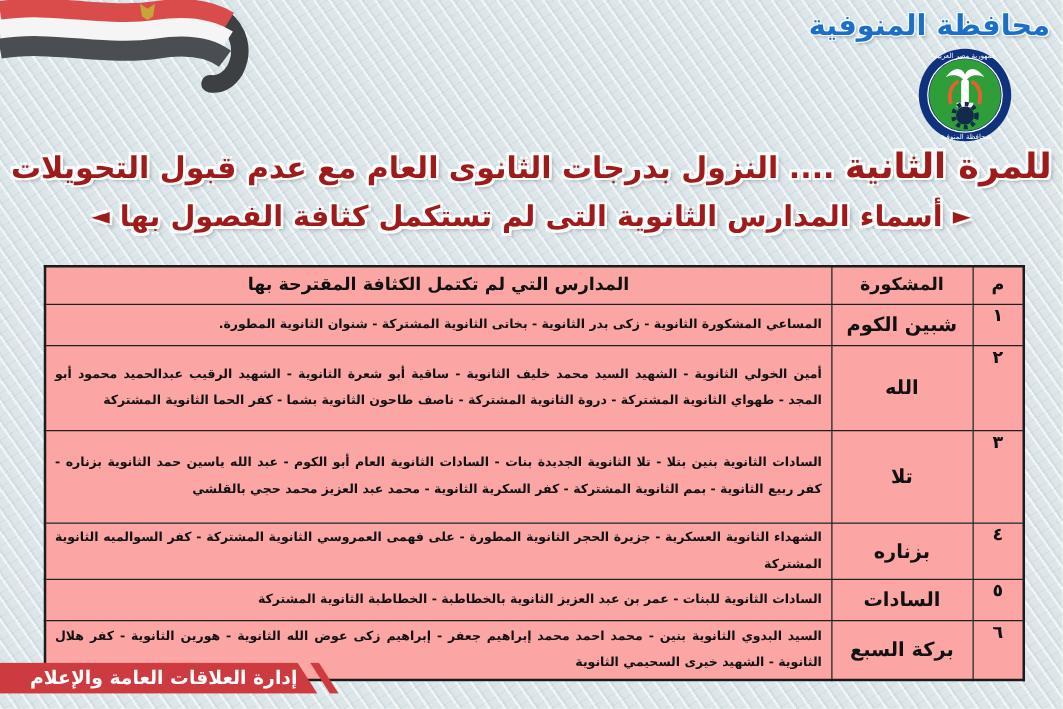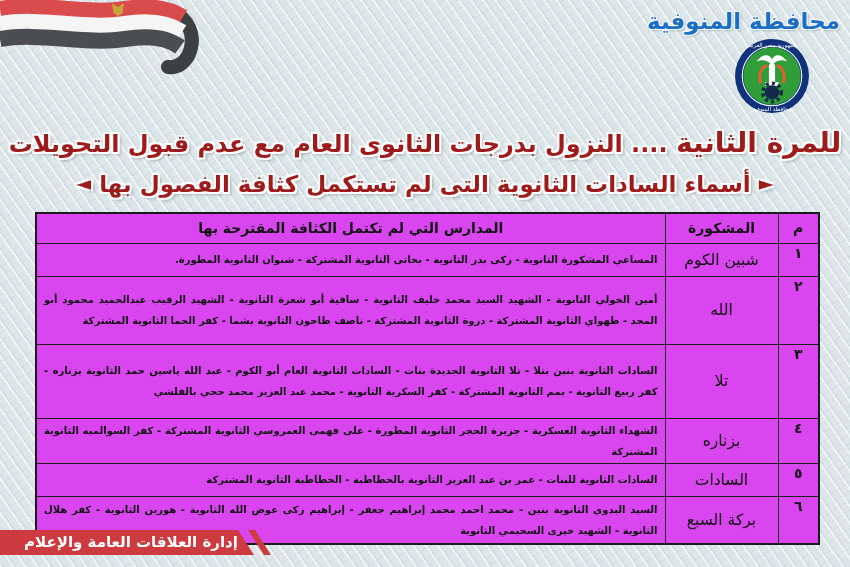--- a/index.html
+++ b/index.html
@@ -16,43 +16,43 @@
   
   .flag{position:absolute;left:0;top:0;}
   .gov-name{
     position:absolute;top:8px;right:10px;direction:rtl;
     color:#1c6fc6;font-size:23px;font-weight:bold;letter-spacing:0px;
     text-shadow:-1px -1px 0 #f4f8fa,1px -1px 0 #f4f8fa,-1px 1px 0 #f4f8fa,1px 1px 0 #f4f8fa,2px 2px 2px rgba(60,80,100,.25);
   }
   .seal{position:absolute;top:38px;right:40px;}
 
   
-  .title-block{position:absolute;top:116px;left:0;width:100%;text-align:center;direction:rtl;color:#9e1b1b;margin-top:10px;}
+  .title-block{position:absolute;top:116px;left:0;width:100%;text-align:center;direction:rtl;color:#9e1b1b;}
   .title-l1{font-size:24px;font-weight:900;white-space:nowrap;
     text-shadow:-2px -2px 0 #fdfdfd,2px -2px 0 #fdfdfd,-2px 2px 0 #fdfdfd,2px 2px 0 #fdfdfd,3px 3px 3px rgba(70,70,70,.35);}
   .title-l1 .hl{font-size:28px;}
   .title-l2{margin-top:12px;font-size:23px;font-weight:900;white-space:nowrap;
     text-shadow:-2px -2px 0 #fdfdfd,2px -2px 0 #fdfdfd,-2px 2px 0 #fdfdfd,2px 2px 0 #fdfdfd,3px 3px 3px rgba(70,70,70,.35);}
   .title-l2 .arr{font-size:19px;vertical-align:2px;margin:0 8px;}
 
   
   table.schools{
     position:absolute;top:212px;left:35px;width:785px;
     border-collapse:collapse;direction:rtl;table-layout:fixed;
     border:2.5px solid #1b1b1b;background:#fbfbf7;
   }
   table.schools th,table.schools td{
-    border:1.6px solid #1f1f1f;color:#111;background:#d946ef;
+    border:1.6px solid #1f1f1f;color:#111;background:#fca5a5;
     padding:1px 7px;box-sizing:border-box;
   }
   col.c-num{width:41px;}
   col.c-dept{width:113px;}
   th{font-size:14px;font-weight:bold;text-align:center;height:30px;}
   td.num{font-size:14px;font-weight:bold;text-align:center;vertical-align:top;padding-top:5px;}
-  td.dept{font-size:15.5px;font-weight:normal;text-align:center;vertical-align:middle;}
+  td.dept{font-size:15.5px;font-weight:bold;text-align:center;vertical-align:middle;}
   td.schools-cell{
     font-size:10px;font-weight:bold;text-align:justify;vertical-align:middle;
     line-height:21px;padding:2px 9px;
   }
   tr.h33{height:33px;} tr.h68{height:68px;} tr.h74{height:74px;}
   tr.h44{height:44px;} tr.h48{height:48px;}
 
   
   .footer-banner{position:absolute;left:0;bottom:12px;width:290px;height:25px;}
   .banner-main{
@@ -95,21 +95,21 @@
     <circle cx="37" cy="53" r="9" fill="none" stroke="#132a4d" stroke-width="3.5" stroke-dasharray="3 3"></circle>
     <circle cx="37" cy="53" r="7" fill="#132a4d"></circle>
   </svg>
 
   <div class="title-block">
     <div class="title-l1">
       <span class="hl">للمرة الثانية</span>
       <span>.... النزول بدرجات الثانوى العام مع عدم قبول التحويلات</span>
     </div>
     <div class="title-l2">
-      <span class="arr">►</span><span>أسماء السادات الثانوية التى لم تستكمل كثافة الفصول بها</span><span class="arr">◄</span>
+      <span class="arr">►</span><span>أسماء المدارس الثانوية التى لم تستكمل كثافة الفصول بها</span><span class="arr">◄</span>
     </div>
   </div>
 
   <table class="schools" dir="rtl">
     <colgroup>
         <col class="c-num">
         <col class="c-dept">
         <col>
       </colgroup>
     <thead>

